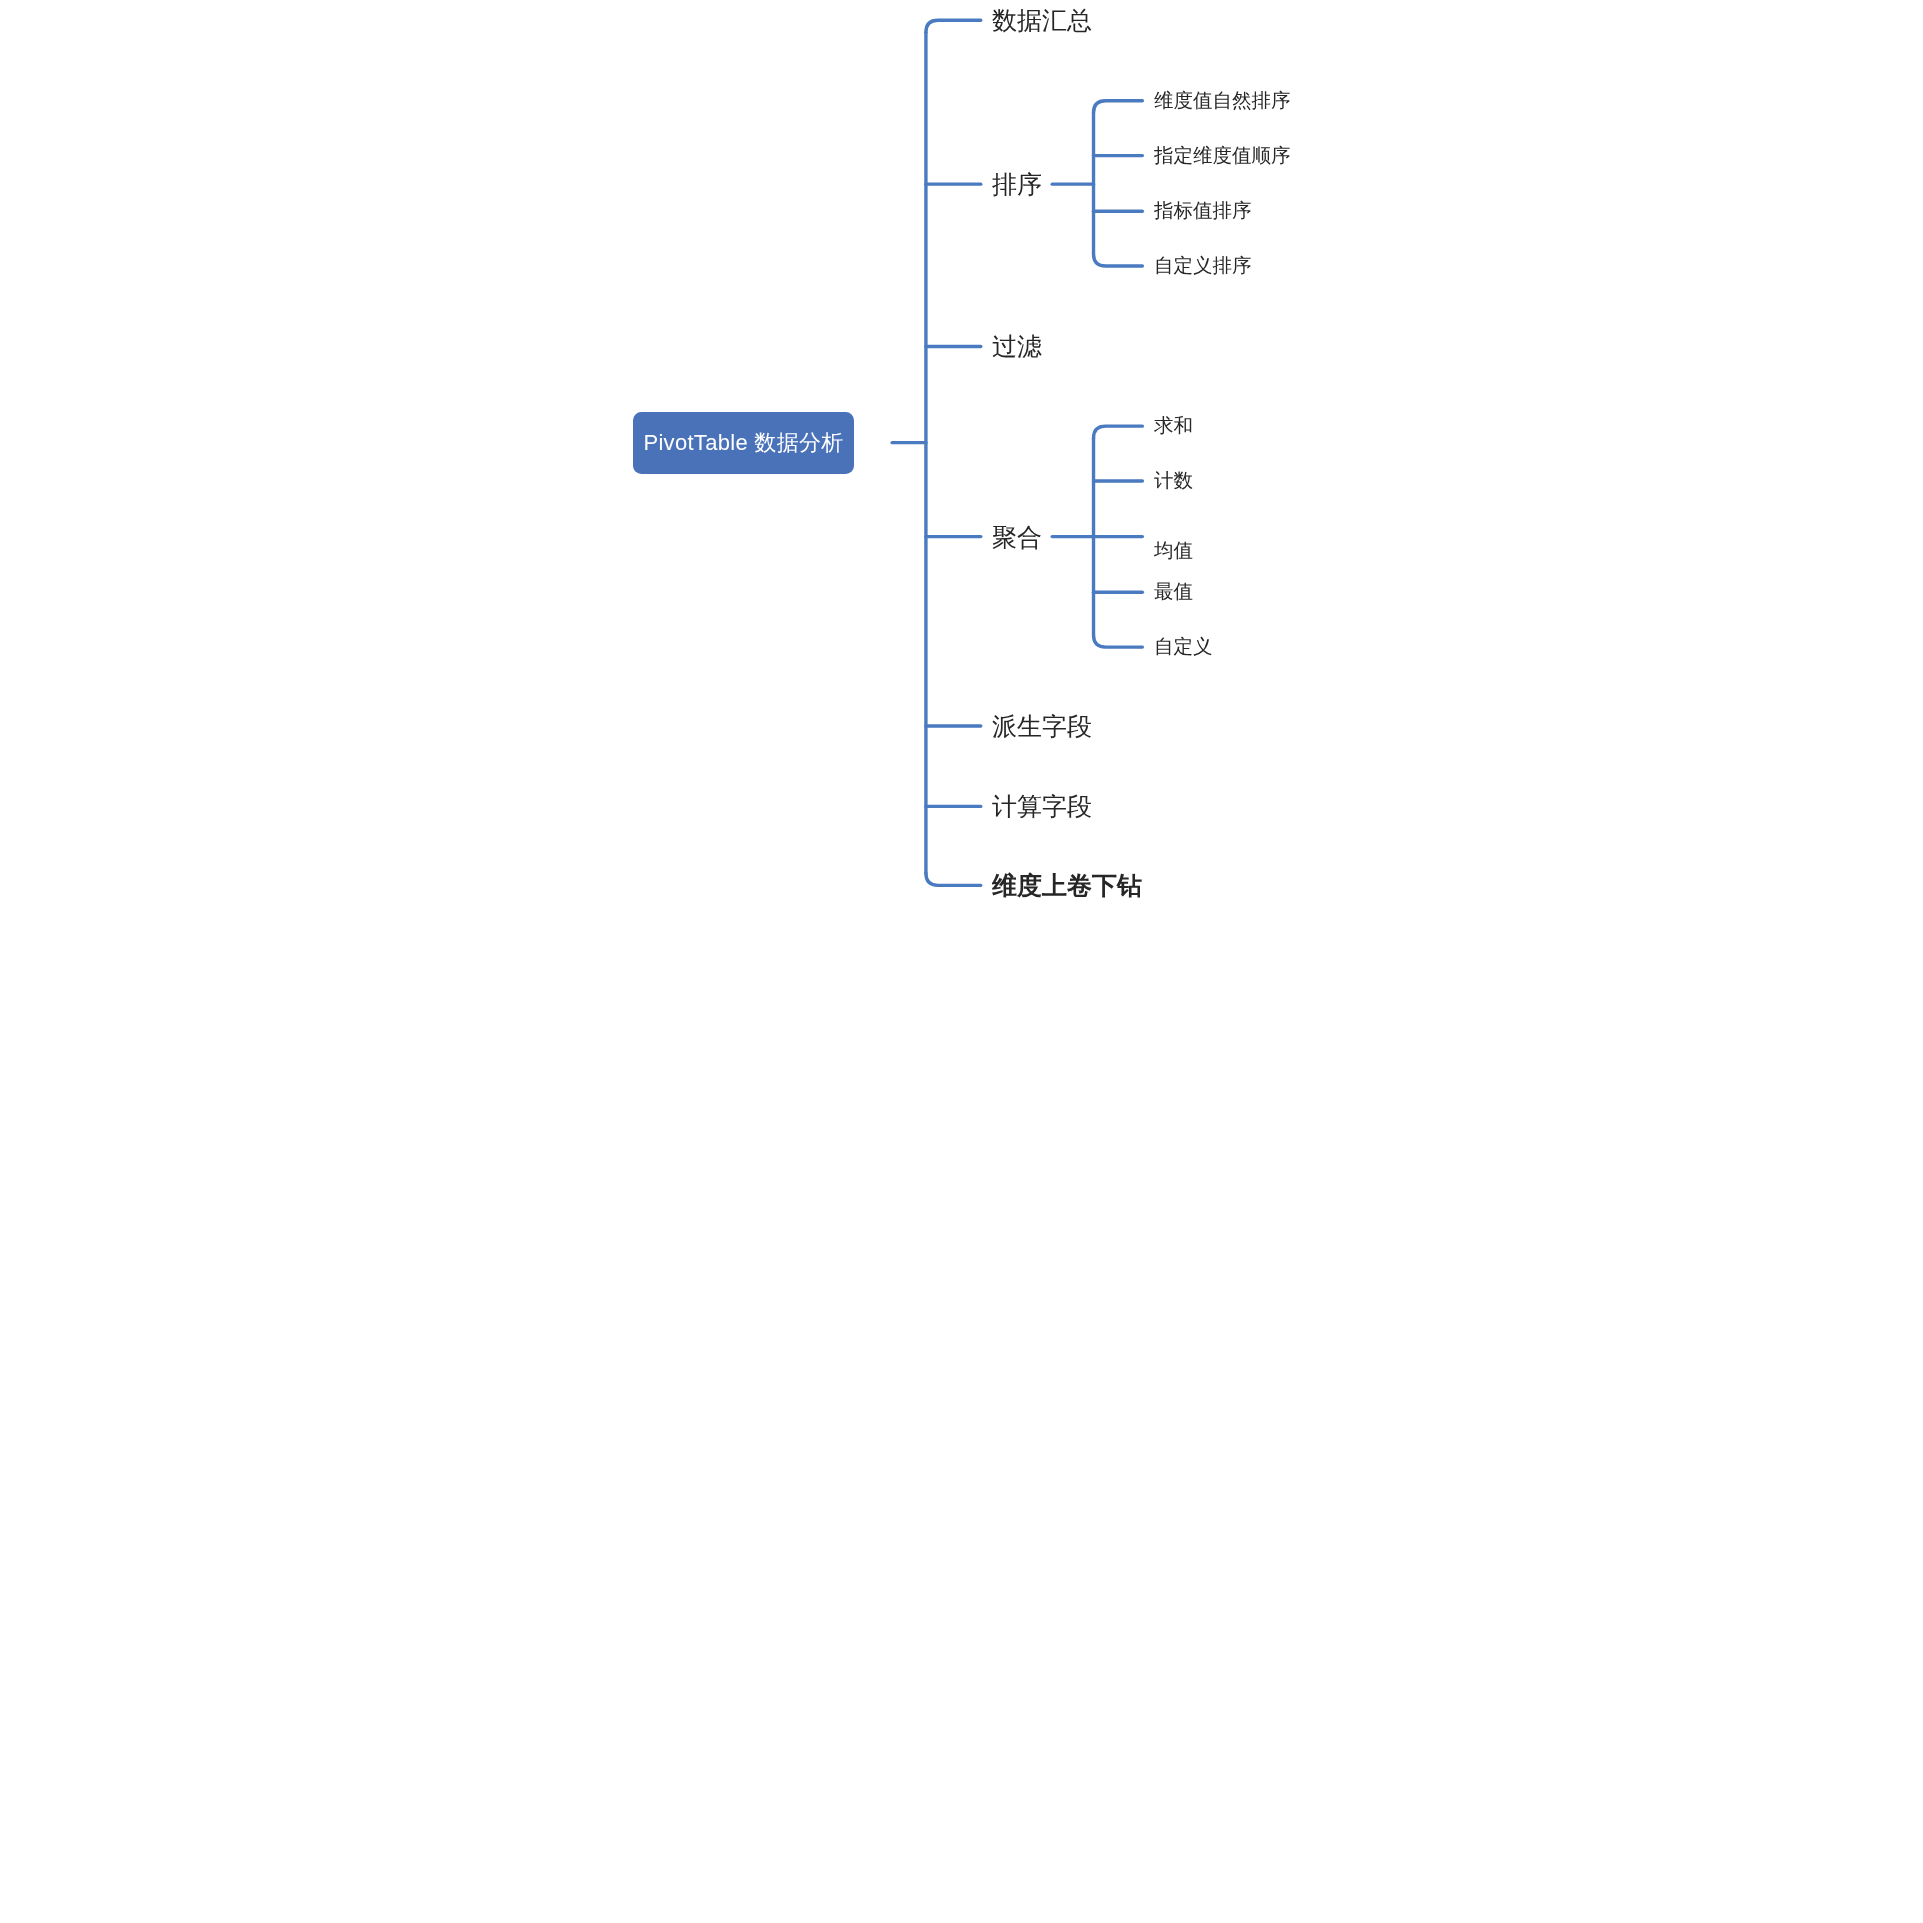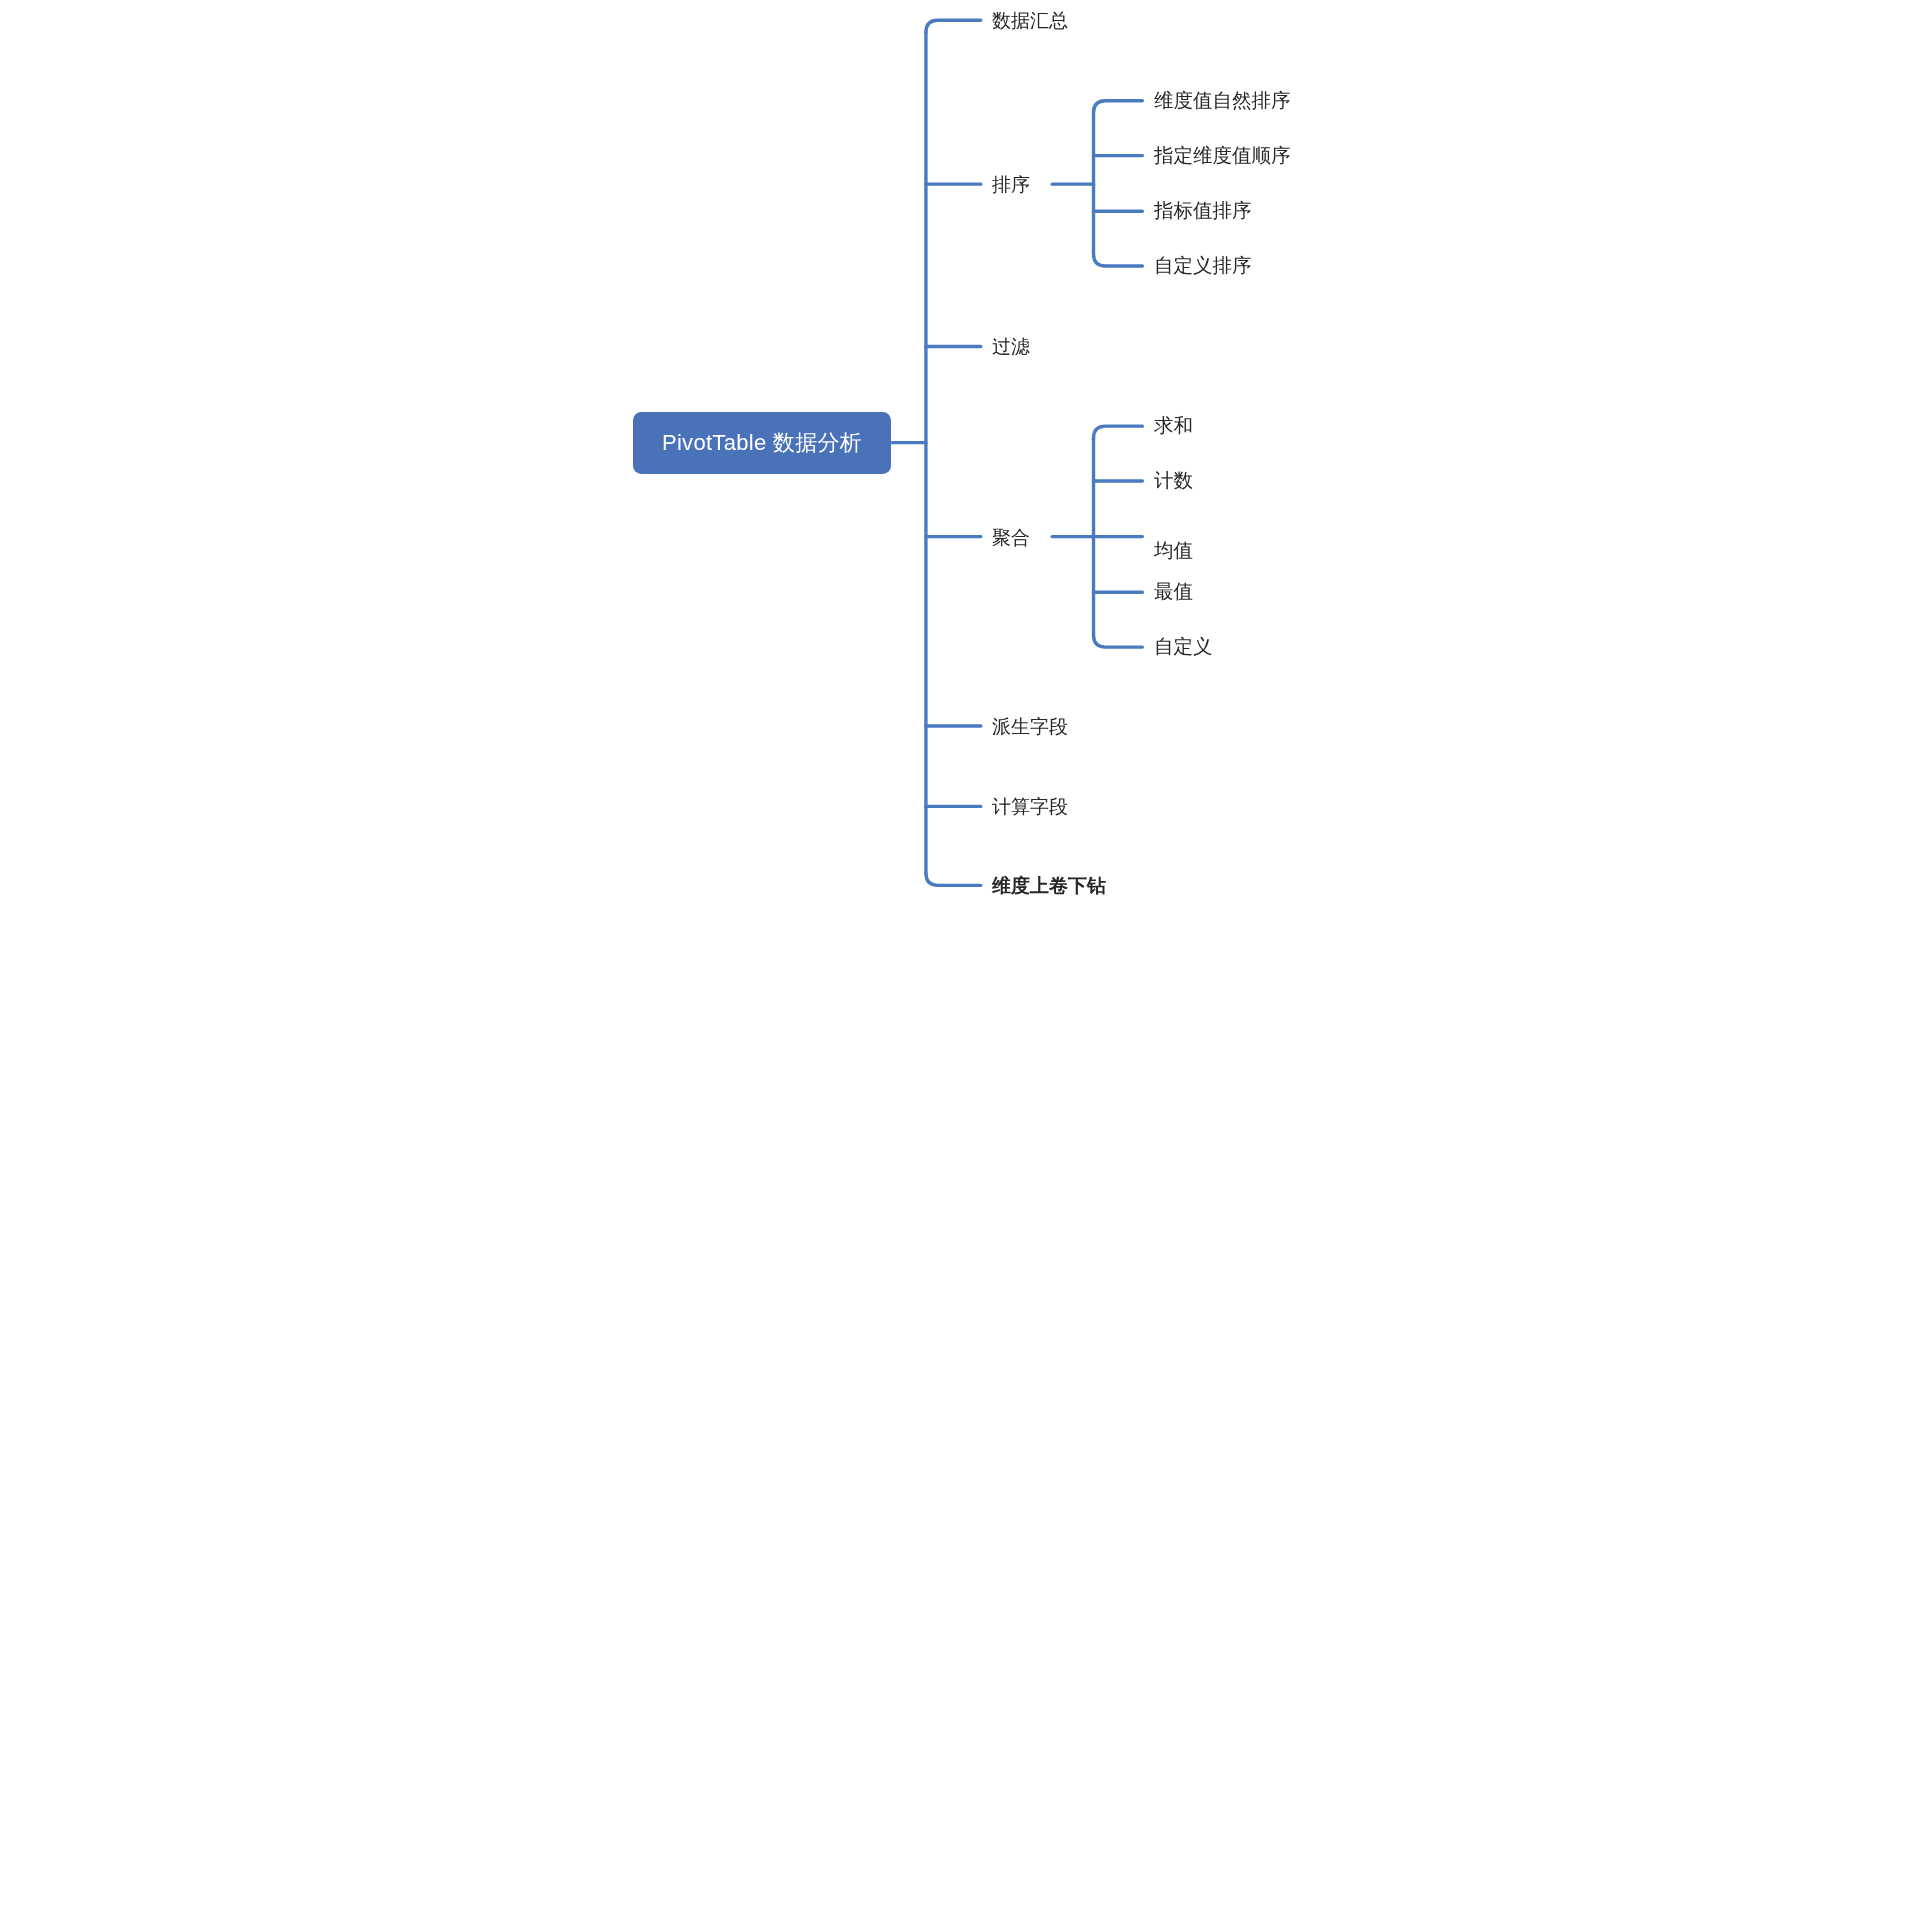--- a/index.html
+++ b/index.html
@@ -36,21 +36,21 @@
     white-space: nowrap;
   }
   .topic {
     position: absolute;
     white-space: nowrap;
     color: #262626;
     font-size: 19.5px;
     line-height: 1;
     transform: translateY(-50%);
   }
-  .topic.lvl1 { font-size: 19px; }
+  .topic.lvl1 { font-size: 25px; }
   .topic.lvl2 { font-size: 19.5px; }
 </style>
 </head>
 <body>
 
 <div id="canvas">
 
   <svg id="wires" viewBox="0 0 2560 2560" xmlns="http://www.w3.org/2000/svg">
       <path d="M 1187 589 H 1232" fill="none" stroke="#4a7ac0" stroke-width="4.5" stroke-linecap="round"></path>
       <path d="M 1232 43 V 1162" fill="none" stroke="#4a7ac0" stroke-width="4.5" stroke-linecap="round"></path>
@@ -69,21 +69,21 @@
       <path d="M 1455 583 Q 1455 567 1471 567 H 1520" fill="none" stroke="#4a7ac0" stroke-width="4.5" stroke-linecap="round"></path>
       <path d="M 1455 640 H 1520" fill="none" stroke="#4a7ac0" stroke-width="4.5" stroke-linecap="round"></path>
       <path d="M 1455 714 H 1520" fill="none" stroke="#4a7ac0" stroke-width="4.5" stroke-linecap="round"></path>
       <path d="M 1455 788 H 1520" fill="none" stroke="#4a7ac0" stroke-width="4.5" stroke-linecap="round"></path>
       <path d="M 1455 845 Q 1455 861 1471 861 H 1520" fill="none" stroke="#4a7ac0" stroke-width="4.5" stroke-linecap="round"></path>
       <path d="M 1232 966 H 1305" fill="none" stroke="#4a7ac0" stroke-width="4.5" stroke-linecap="round"></path>
       <path d="M 1232 1073 H 1305" fill="none" stroke="#4a7ac0" stroke-width="4.5" stroke-linecap="round"></path>
       <path d="M 1232 1162 Q 1232 1178 1248 1178 H 1305" fill="none" stroke="#4a7ac0" stroke-width="4.5" stroke-linecap="round"></path>
     </svg>
 
-  <div class="root-node" style="left: 633px; top: 412px; width: 258px; height: 62px; background: rgb(74, 114, 184);">PivotTable 数据分析</div>
+  <div class="root-node" style="left: 633px; top: 412px; width: 221px; height: 62px; background: rgb(74, 114, 184);">PivotTable 数据分析</div>
 
   <div id="topics">
       <div class="topic lvl1" style="left: 992px; top: 20px;">数据汇总</div>
       <div class="topic lvl1" style="left: 992px; top: 184px;">排序</div>
       <div class="topic lvl2" style="left: 1154px; top: 101px;">维度值自然排序</div>
       <div class="topic lvl2" style="left: 1154px; top: 156px;">指定维度值顺序</div>
       <div class="topic lvl2" style="left: 1154px; top: 211px;">指标值排序</div>
       <div class="topic lvl2" style="left: 1154px; top: 266px;">自定义排序</div>
       <div class="topic lvl1" style="left: 992px; top: 346px;">过滤</div>
       <div class="topic lvl1" style="left: 992px; top: 537px;">聚合</div>

